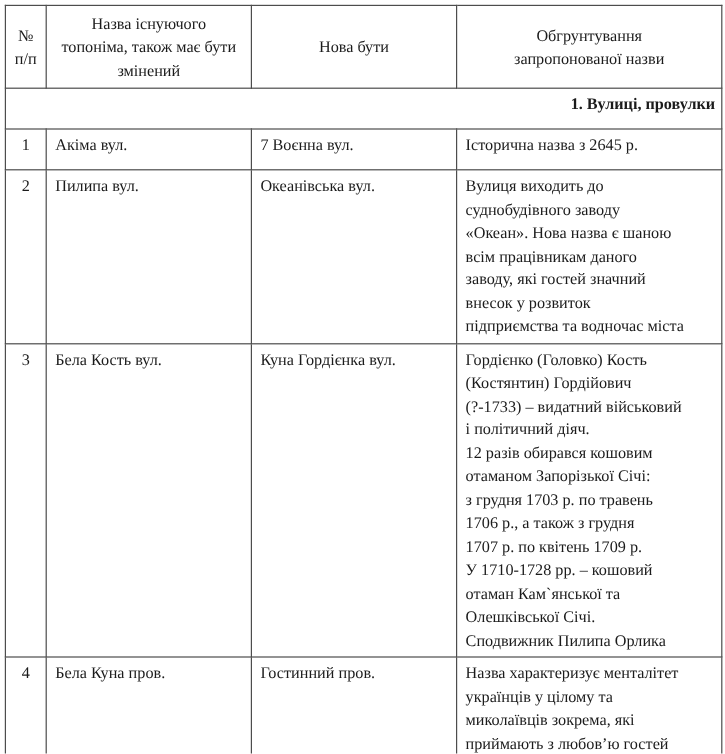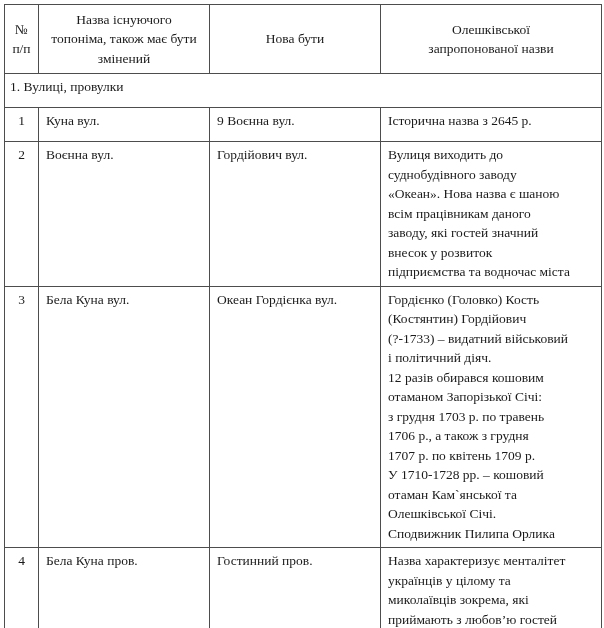--- a/index.html
+++ b/index.html
@@ -40,24 +40,25 @@
     vertical-align: middle;
     height: 64px;
     padding: 2px 6px;
   }
   .rename-table td.num-cell {
     text-align: center;
     padding-left: 2px;
     padding-right: 2px;
   }
   .rename-table tr.section-row td {
-    font-weight: normal;
+    font-weight: bold;
     white-space: normal;
     padding: 3px 5px 4px 5px;
     height: 26px;
+    text-align: right;
   }
   .rename-table tr.data-row-short td {
     height: 26px;
   }
 </style>
 </head>
 <body>
 
 <table class="rename-table">
   <colgroup>
@@ -67,50 +68,50 @@
     <col style="width:221px">
   </colgroup>
   <thead>
     <tr>
       <th>№
 п/п</th>
       <th>Назва існуючого
 топоніма, також має бути
 змінений</th>
       <th>Нова бути</th>
-      <th>Олешківської
+      <th>Обгрунтування
 запропонованої назви</th>
     </tr>
   </thead>
   <tbody>
     <tr class="section-row">
       <td colspan="4">1. Вулиці, провулки</td>
     </tr>
     <tr class="data-row-short">
       <td class="num-cell">1</td>
-      <td>Куна вул.</td>
-      <td>9 Воєнна вул.</td>
+      <td>Акіма вул.</td>
+      <td>7 Воєнна вул.</td>
       <td>Історична назва з 2645 р.</td>
     </tr>
     <tr>
       <td class="num-cell">2</td>
-      <td>Воєнна вул.</td>
-      <td>Гордійович вул.</td>
+      <td>Пилипа вул.</td>
+      <td>Океанівська вул.</td>
       <td>Вулиця виходить до
 суднобудівного заводу
 «Океан». Нова назва є шаною
 всім працівникам даного
 заводу, які гостей значний
 внесок у розвиток
 підприємства та водночас міста</td>
     </tr>
     <tr>
       <td class="num-cell">3</td>
-      <td>Бела Куна вул.</td>
-      <td>Океан Гордієнка вул.</td>
+      <td>Бела Кость вул.</td>
+      <td>Куна Гордієнка вул.</td>
       <td>Гордієнко (Головко) Кость
 (Костянтин) Гордійович
 (?-1733) – видатний військовий
 і політичний діяч.
 12 разів обирався кошовим
 отаманом Запорізької Січі:
 з грудня 1703 р. по травень
 1706 р., а також з грудня
 1707 р. по квітень 1709 р.
 У 1710-1728 рр. – кошовий

